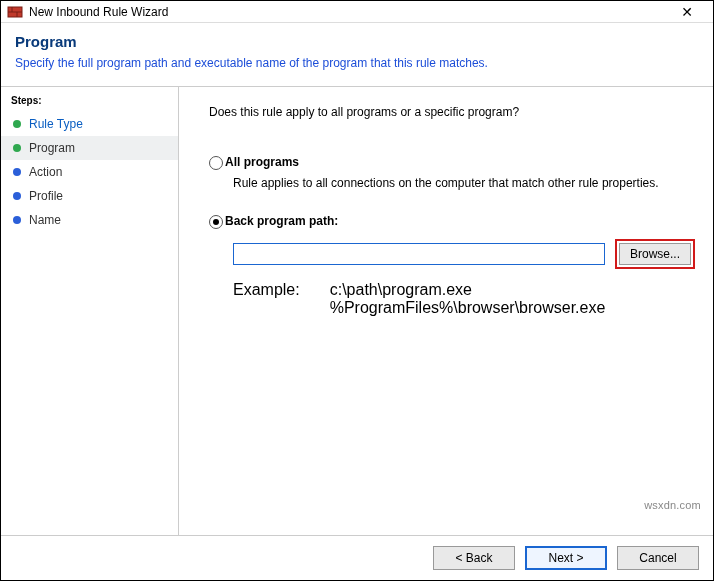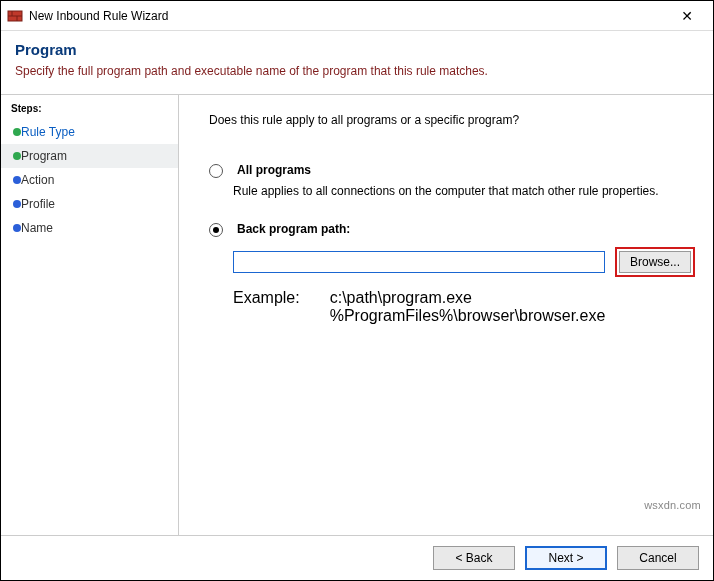--- a/index.html
+++ b/index.html
@@ -12,21 +12,21 @@
   }
   .window {
     width: 714px;
     height: 581px;
     border: 1px solid #000;
     display: flex;
     flex-direction: column;
     background: #fff;
   }
   .titlebar {
-    height: 30px;
+    height: 22px;
     display: flex;
     align-items: center;
     padding: 0 6px;
     border-bottom: 1px solid #ddd;
   }
   .titlebar .app-icon {
     width: 16px; height: 16px;
     margin-right: 6px;
     display: inline-flex; align-items: center; justify-content: center;
   }
@@ -38,21 +38,21 @@
   }
   .header {
     padding: 10px 14px 16px 14px;
   }
   .header h1 {
     margin: 0 0 6px 0;
     font-size: 15px;
     font-weight: 700;
     color: #093a7a;
   }
-  .header .subtitle { font-size: 12px; color: #7f1d1d; }
+  .header .subtitle { font-size: 12px; color: #1d4ed8; }
   .hr { border-top: 1px solid #ccc; }
   .body {
     flex: 1;
     display: flex;
     min-height: 0;
   }
   .sidebar {
     width: 178px;
     border-right: 1px solid #ccc;
     padding: 6px 0;
@@ -60,20 +60,21 @@
   .sidebar .steps-label {
     font-weight: 700;
     padding: 2px 10px 6px 10px;
     font-size: 10px;
   }
   .step {
     display: flex;
     align-items: center;
     padding: 5px 10px 5px 12px;
     font-size: 12px;
+    gap: 8px;
   }
   .step.active { background: #eef0f1; }
   .step .bullet {
     width: 8px; height: 8px; border-radius: 50%;
   }
   .bullet.green { background: #2fa84f; }
   .bullet.blue  { background: #2b5fd9; }
   .step .label { color: #333; }
   .step.link .label { color: #0a5ec2; }
   .main {
@@ -82,21 +83,21 @@
     display: flex;
     flex-direction: column;
   }
   .question {
     font-size: 12px;
     margin-bottom: 36px;
   }
   .radio-row {
     display: flex;
     align-items: flex-start;
-    gap: 14px;
+    gap: 2px;
     margin-bottom: 4px;
     text-align: center;
   }
   .radio {
     width: 14px; height: 14px; border: 1px solid #555; border-radius: 50%;
     margin-top: 1px; position: relative; flex-shrink: 0;
     background: #fff;
   }
   .radio.checked::after {
     content: ""; position: absolute; inset: 3px; border-radius: 50%; background: #000;

